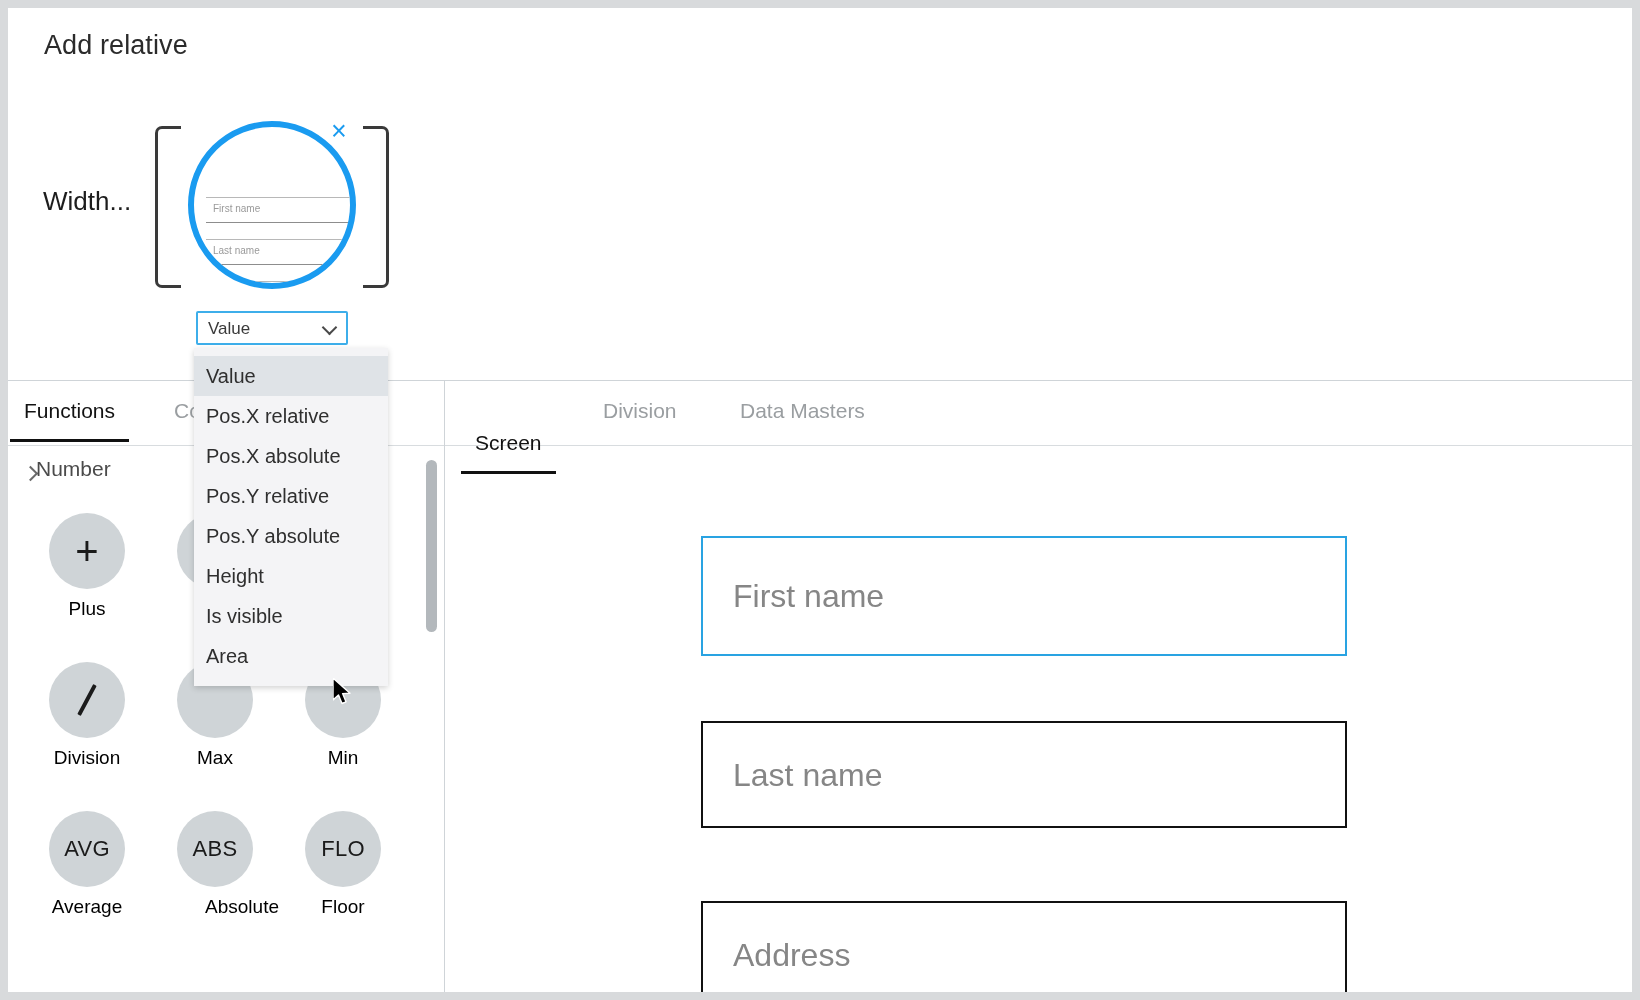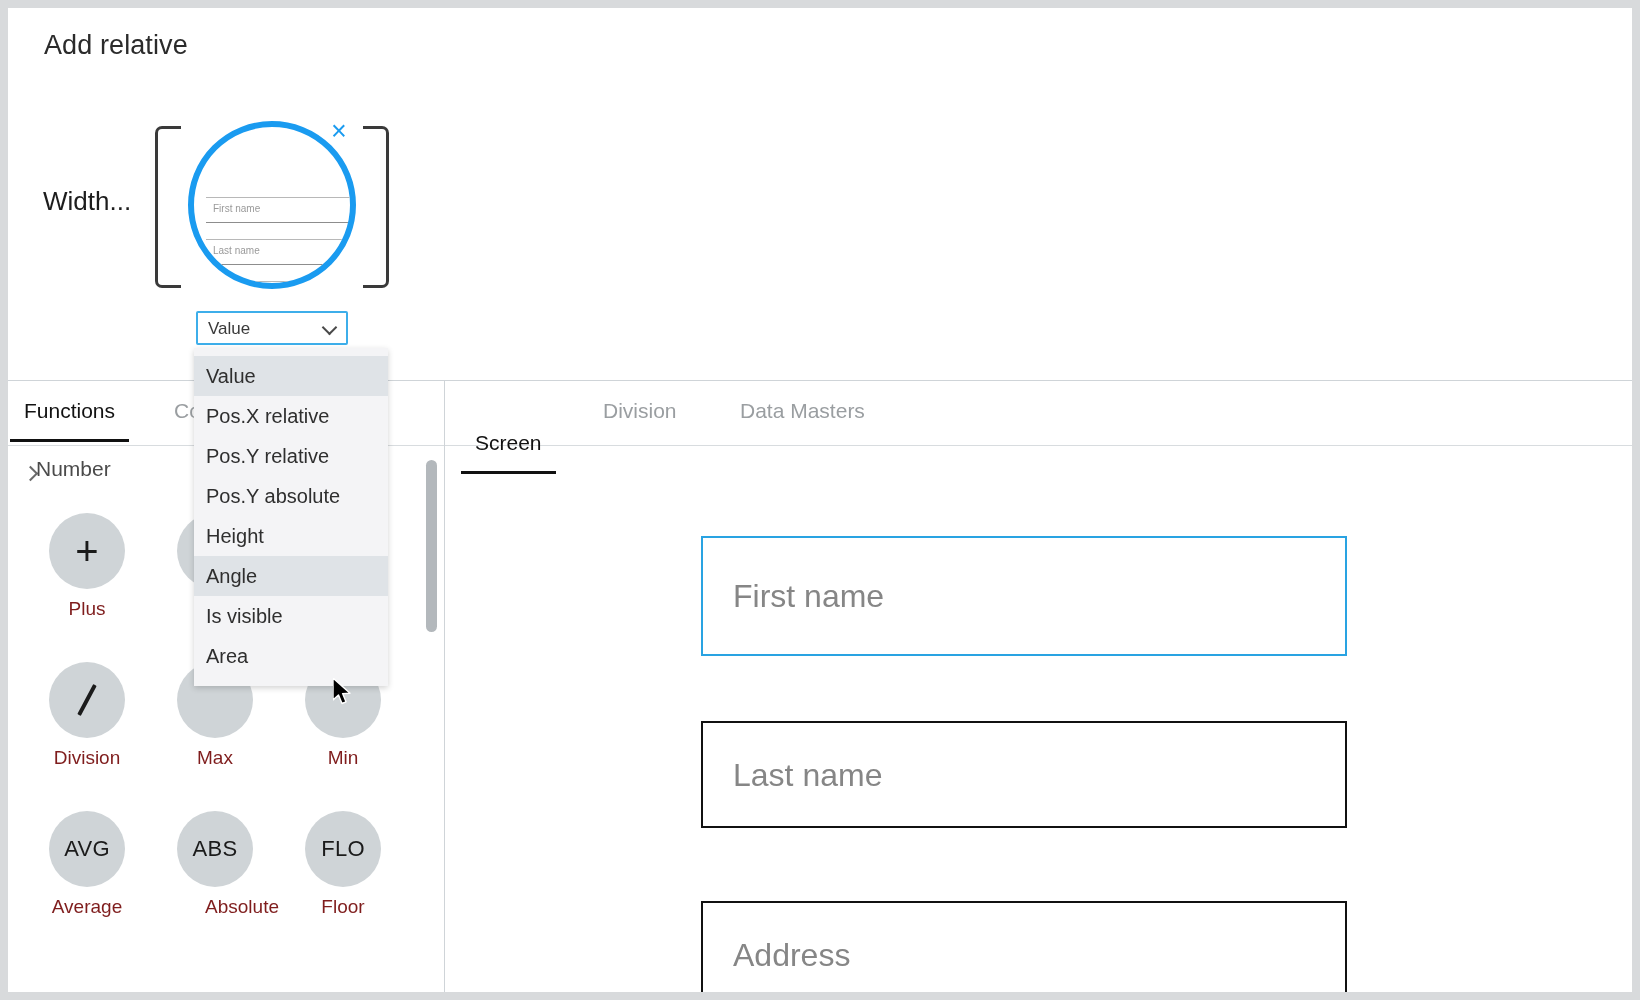--- a/index.html
+++ b/index.html
@@ -310,21 +310,21 @@
     top: 50%;
     width: 4px;
     height: 34px;
     background: #1b1b1b;
     transform: translate(-50%,-50%) rotate(28deg);
     border-radius: 1px;
   }
   .fn-label {
     margin-top: 9px;
     font-size: 19px;
-    color: #7f1d1d;
+    color: #000000;
     white-space: nowrap;
   }
 
   .left-scrollbar {
     position: absolute;
     left: 418px;
     top: 79px;
     width: 11px;
     height: 172px;
     background: #b3b8bc;
@@ -519,24 +519,24 @@
     </div>
 
     <div class="field plain" style="left:256px; top:520px; width:646px; height:107px;">
       <span class="ph">Address</span>
     </div>
   </div>
 
   <div class="dropdown">
     <div class="dd-item sel">Value</div>
     <div class="dd-item">Pos.X relative</div>
+    <div class="dd-item">Pos.X absolute</div>
     <div class="dd-item">Pos.Y relative</div>
     <div class="dd-item">Pos.Y absolute</div>
     <div class="dd-item">Height</div>
-    <div class="dd-item sel">Angle</div>
     <div class="dd-item">Is visible</div>
     <div class="dd-item">Area</div>
   </div>
 
   <svg class="cursor" viewBox="0 0 20 30">
     <polygon points="0,0 0,22 5.5,17 9,25.5 13,23.8 9.6,15.6 17,15.2" fill="#000000" stroke="#ffffff" stroke-width="1.4" stroke-linejoin="round"></polygon>
   </svg>
 
 </div>
 

